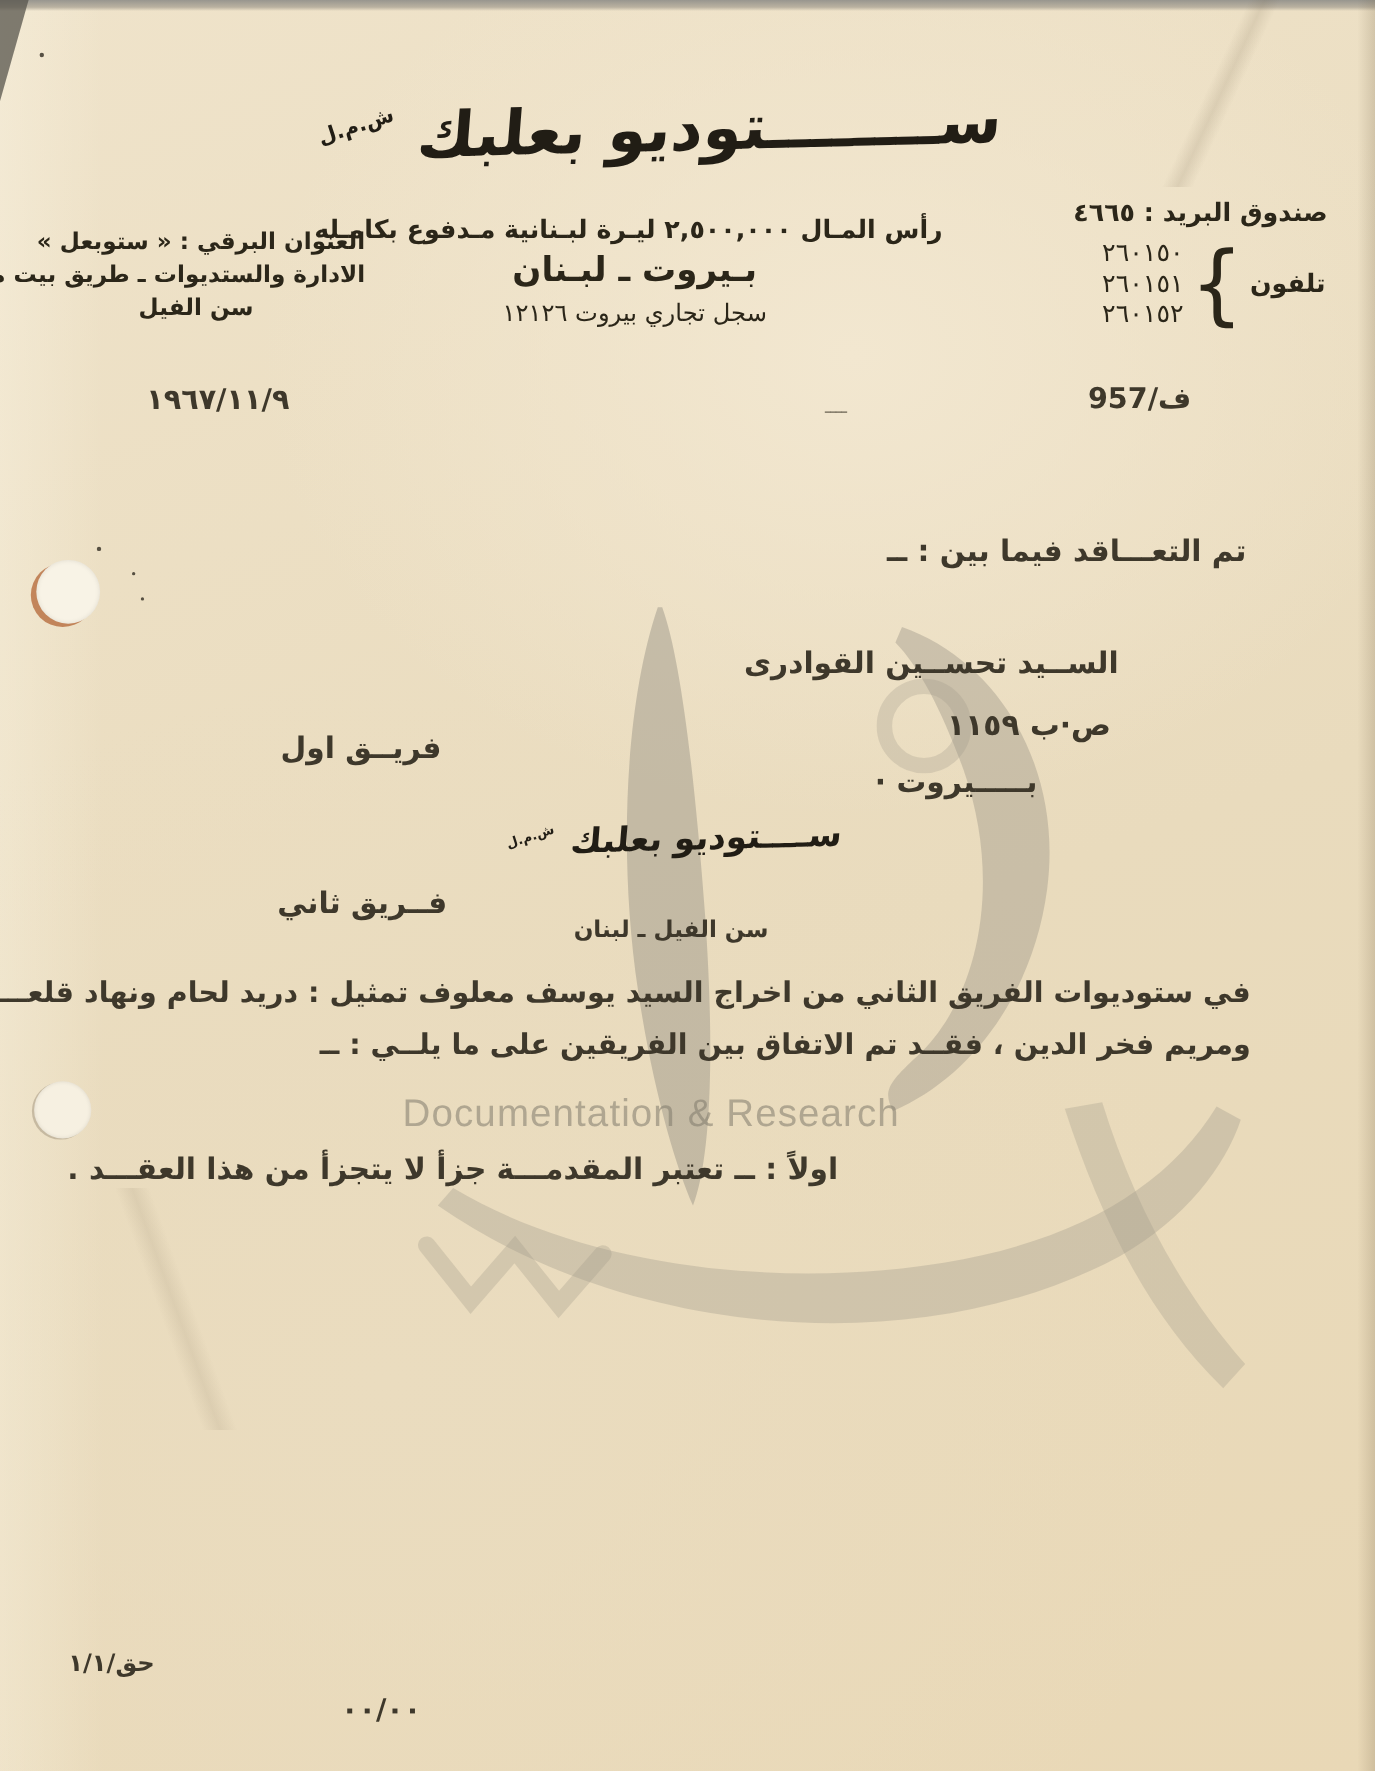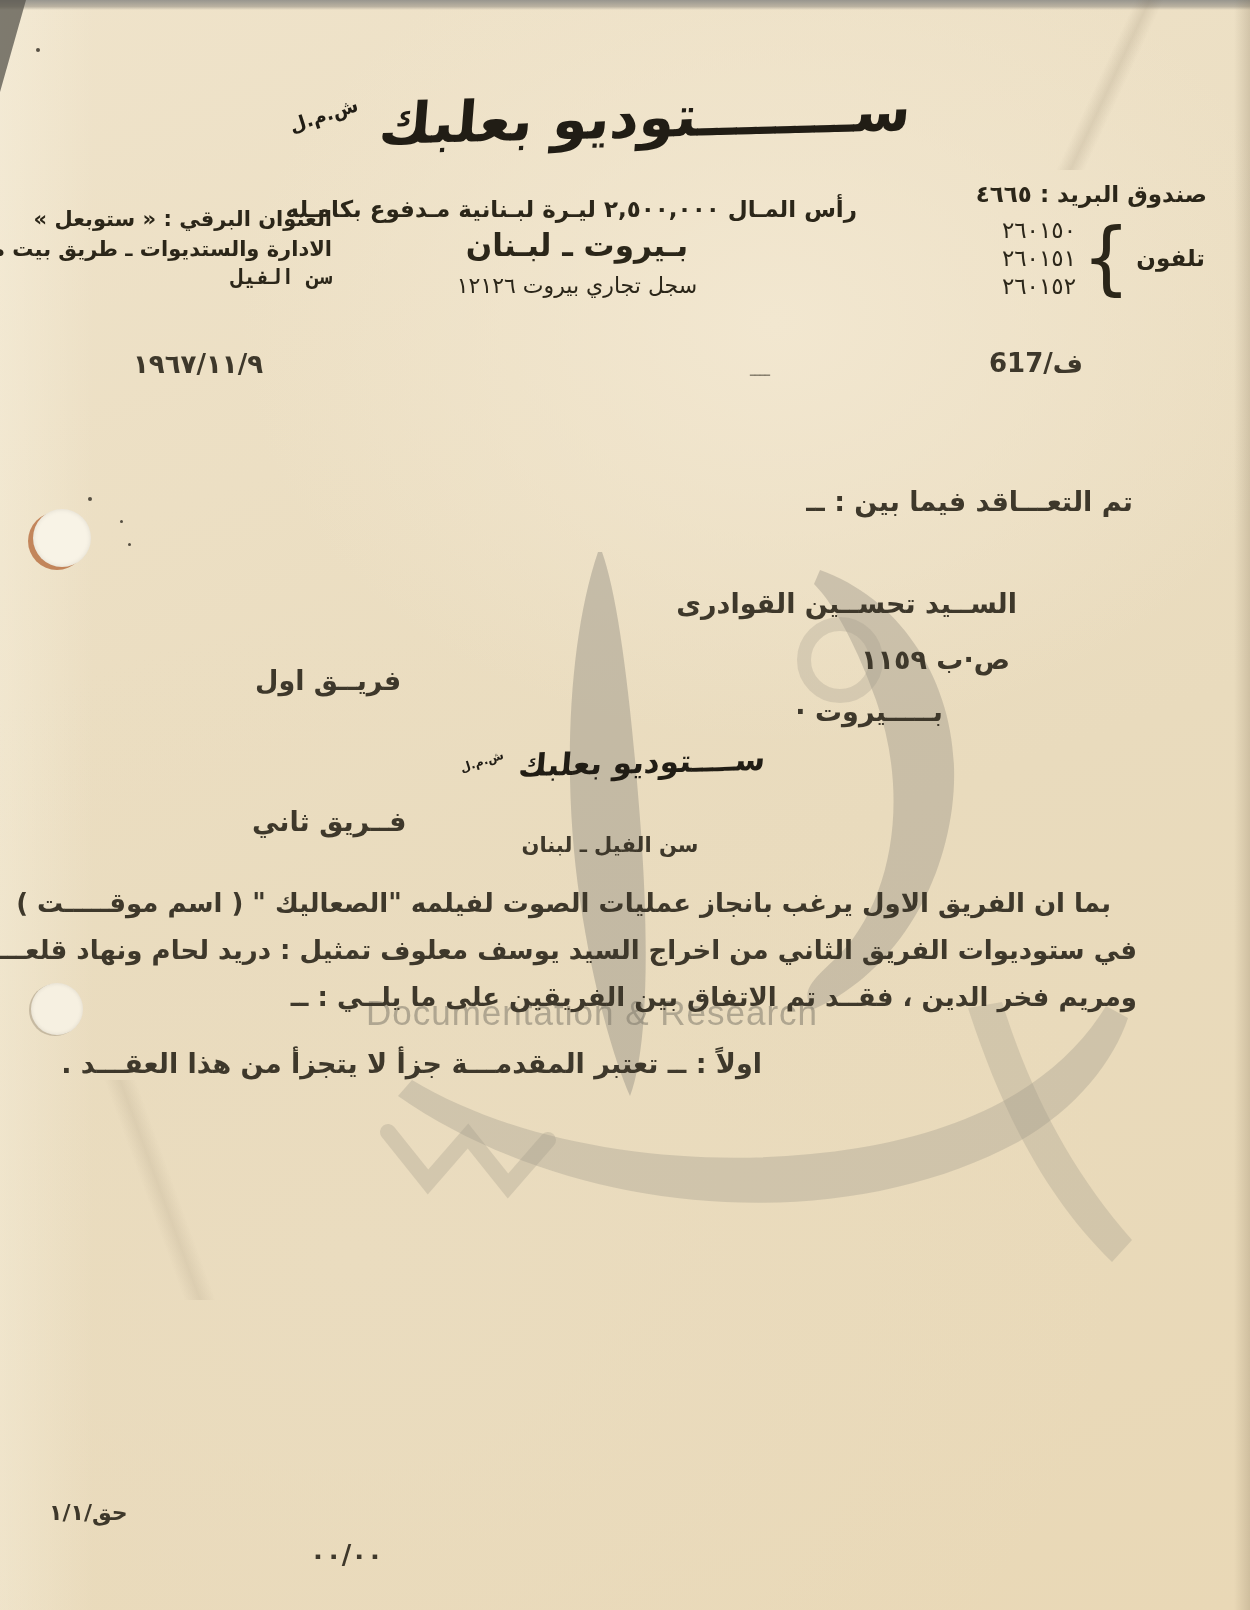--- a/index.html
+++ b/index.html
@@ -47,21 +47,21 @@
 
   .hdr-right-pobox{right:43px;top:181px;font-size:23px;font-weight:bold;}
   .hdr-right-phones{right:45px;top:216px;display:flex;direction:rtl;align-items:center;}
   .phone-label{font-size:23px;font-weight:bold;}
   .phone-brace{font-size:76px;font-weight:normal;line-height:80px;transform:scaleY(1.05);margin:0 6px;color:#2b2619;}
   .phone-col{text-align:left;direction:ltr;}
   .phone-num{font-size:23px;font-weight:normal;letter-spacing:4px;line-height:28px;color:#2b2619;}
 
   .hdr-left{left:30px;top:204px;width:302px;text-align:right;}
   .hdr-left div{font-size:21px;font-weight:bold;line-height:30px;}
-  .hdr-left .district{padding-left:96px;text-align:right;font-family:Liberation Mono, monospace;}
+  .hdr-left .district{padding-left:96px;text-align:left;}
 
   
   .ref-number{right:167px;top:348px;font-size:26px;}
   .ref-sep{left:750px;top:360px;font-size:17px;color:rgba(70,63,50,0.6);}
   .ref-date{left:133px;top:349px;font-size:26px;direction:ltr;}
 
   
   .intro-line{right:117px;top:486px;font-size:27px;}
   .p1-name{right:233px;top:588px;font-size:27px;}
   .p1-pobox{right:240px;top:644px;font-size:27px;letter-spacing:2px;}
@@ -74,21 +74,21 @@
     transform:skewX(-6deg) rotate(-1.5deg);}
   .logo2-suffix{font-size:12px;font-weight:bold;color:#211d15;display:inline-block;
     transform:rotate(-18deg) translateY(-8px);margin:0 7px;}
   .logo2-location{left:320px;top:833px;width:580px;text-align:center;font-size:21px;font-weight:bold;color:#3e382b;}
 
   .preamble{right:113px;top:880px;width:1030px;text-align:right;direction:rtl;}
   .preamble div{font-size:26px;line-height:47px;white-space:nowrap;}
   .preamble .indent{padding-left:0;padding-right:26px;}
   .clause-line{right:488px;top:1048px;font-size:27px;}
 
-  .footer-code{left:49px;top:1500px;font-size:22px;}
+  .footer-code{left:62px;top:1500px;font-size:22px;}
   .footer-mark{left:310px;top:1540px;font-size:26px;letter-spacing:6px;}
 </style>
 </head>
 <body>
 
 <div class="page">
 
   <div class="abs top-edge"></div>
   <div class="abs corner-fold"></div>
   <div class="abs right-shade"></div>
@@ -131,40 +131,39 @@
       <div class="phone-num">٢٦٠١٥٢</div>
     </span>
   </div>
 
   <div class="abs hdr-left ar press">
     <div>العنوان البرقي : « ستوبعل »</div>
     <div>الادارة والستديوات ـ طريق بيت مري</div>
     <div class="district">سن الفيل</div>
   </div>
 
-  <div class="abs ref-number ar tw">ف/617</div>
+  <div class="abs ref-number ar tw">ف/957</div>
   <div class="abs ref-sep">ــــ</div>
   <div class="abs ref-date tw">١٩٦٧/١١/٩</div>
 
   <div class="abs intro-line ar tw">تم التعـــاقد فيما بين : ــ</div>
 
   <div class="abs p1-name ar tw">الســيد تحســين القوادرى</div>
   <div class="abs p1-pobox ar tw">ص·ب ١١٥٩</div>
   <div class="abs p1-city ar tw">بـــــيروت ·</div>
   <div class="abs p1-label ar tw">فريــق اول</div>
 
   <div class="abs logo2-wrap ar">
     <span class="logo2-script">ســــتوديو بعلبك</span>
     <span class="logo2-suffix">ش.م.ل</span>
   </div>
   <div class="abs logo2-location ar">سن الفيل ـ لبنان</div>
   <div class="abs p2-label ar tw">فــريق ثاني</div>
 
   <div class="abs preamble tw">
-    <div class="indent">بما ان الفريق الاول يرغب بانجاز عمليات الصوت لفيلمه "الصعاليك " ( اسم موقـــــت )</div>
     <div>في ستوديوات الفريق الثاني من اخراج السيد يوسف معلوف تمثيل : دريد لحام ونهاد قلعـــي</div>
     <div>ومريم فخر الدين ، فقــد تم الاتفاق بين الفريقين على ما يلــي : ــ</div>
   </div>
   <div class="abs clause-line ar tw">اولاً : ــ تعتبر المقدمـــة جزأ لا يتجزأ من هذا العقـــد .</div>
 
   <div class="abs footer-code ar tw">حق/١/١</div>
   <div class="abs footer-mark ar tw">٠٠/٠٠</div>
 
 </div>
 

